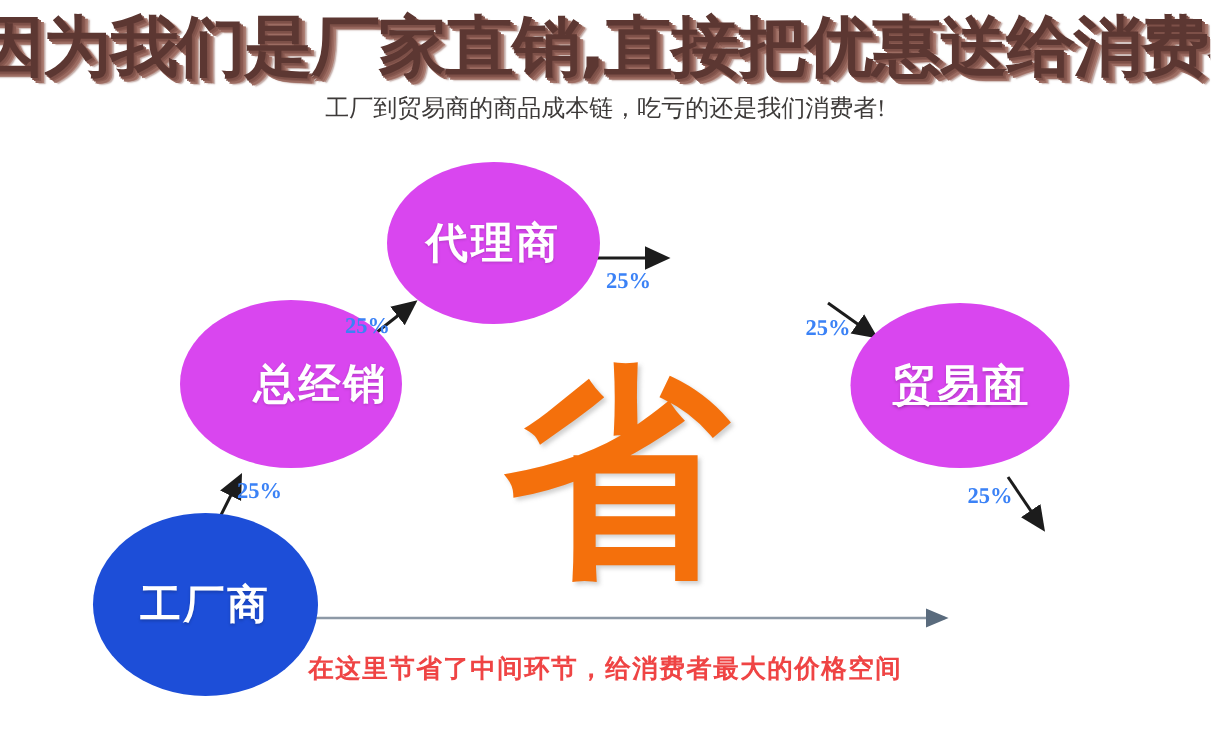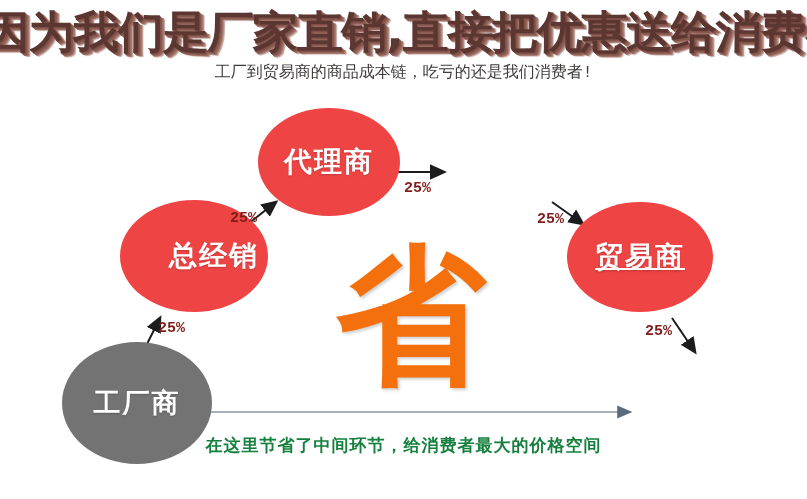--- a/index.html
+++ b/index.html
@@ -38,21 +38,21 @@
        5px 4px 1px rgba(140,95,85,.55);
     transform: scaleX(1.04);
     transform-origin: 50% 50%;
   }
   #subhead {
     position: absolute;
     left: 0;
     top: 62px;
     width: 807px;
     text-align: center;
-    font-family: Liberation Mono, monospace;
+    font-family: Liberation Serif, serif;
     font-size: 16px;
     font-weight: 400;
     color: #3d3a39;
     white-space: nowrap;
   }
 
   
   .node {
     position: absolute;
     border-radius: 50%;
@@ -62,22 +62,22 @@
     box-sizing: border-box;
   }
   .node span {
     font-family: "DejaVu Sans", sans-serif;
     font-weight: 700;
     color: #ffffff;
     letter-spacing: 2px;
     white-space: nowrap;
     text-shadow: 0 1px 2px rgba(0,0,0,.18);
   }
-  .node.orange { background: #ef4444; }
-  .node.blue   { background: #737373; }
+  .node.orange { background: #d946ef; }
+  .node.blue   { background: #1d4ed8; }
 
   #node-agent      { left: 258px; top: 108px; width: 142px; height: 108px; }
   #node-agent span { font-size: 28px; }
 
   #node-wholesale      { left: 440px; top: 108px; width: 142px; height: 108px; }
   #node-wholesale span { font-size: 28px; }
 
   #node-distributor      { left: 120px; top: 200px; width: 148px; height: 112px; }
   #node-distributor span { font-size: 28px; margin-left: 40px; }
 
@@ -112,45 +112,45 @@
   #arrow-layer {
     position: absolute;
     left: 0; top: 0;
     width: 807px; height: 499px;
     pointer-events: none;
   }
 
   
   .pct {
     position: absolute;
-    font-family: Liberation Mono, monospace;
+    font-family: Liberation Serif, serif;
     font-weight: 700;
     font-size: 15px;
-    color: #7f1d1d;
+    color: #3b82f6;
     white-space: nowrap;
     text-align: center;
   }
   #pct-f2d { left: 158px; top: 320px; }
   #pct-d2a { left: 230px; top: 210px; }
   #pct-a2w { left: 404px; top: 180px; }
   #pct-w2t { left: 537px; top: 211px; }
   #pct-t2c { left: 645px; top: 323px; }
 
   
   #footnote {
     position: absolute;
     left: 0;
     top: 434px;
     width: 807px;
     text-align: center;
     font-family: "DejaVu Sans", sans-serif;
     font-weight: 700;
     font-size: 17px;
     letter-spacing: 1px;
-    color: #15803d;
+    color: #ef4444;
     white-space: nowrap;
   }
 </style>
 </head>
 <body>
 
 <div id="canvas">
 
   <div id="headline">因为我们是厂家直销,直接把优惠送给消费者</div>
 

